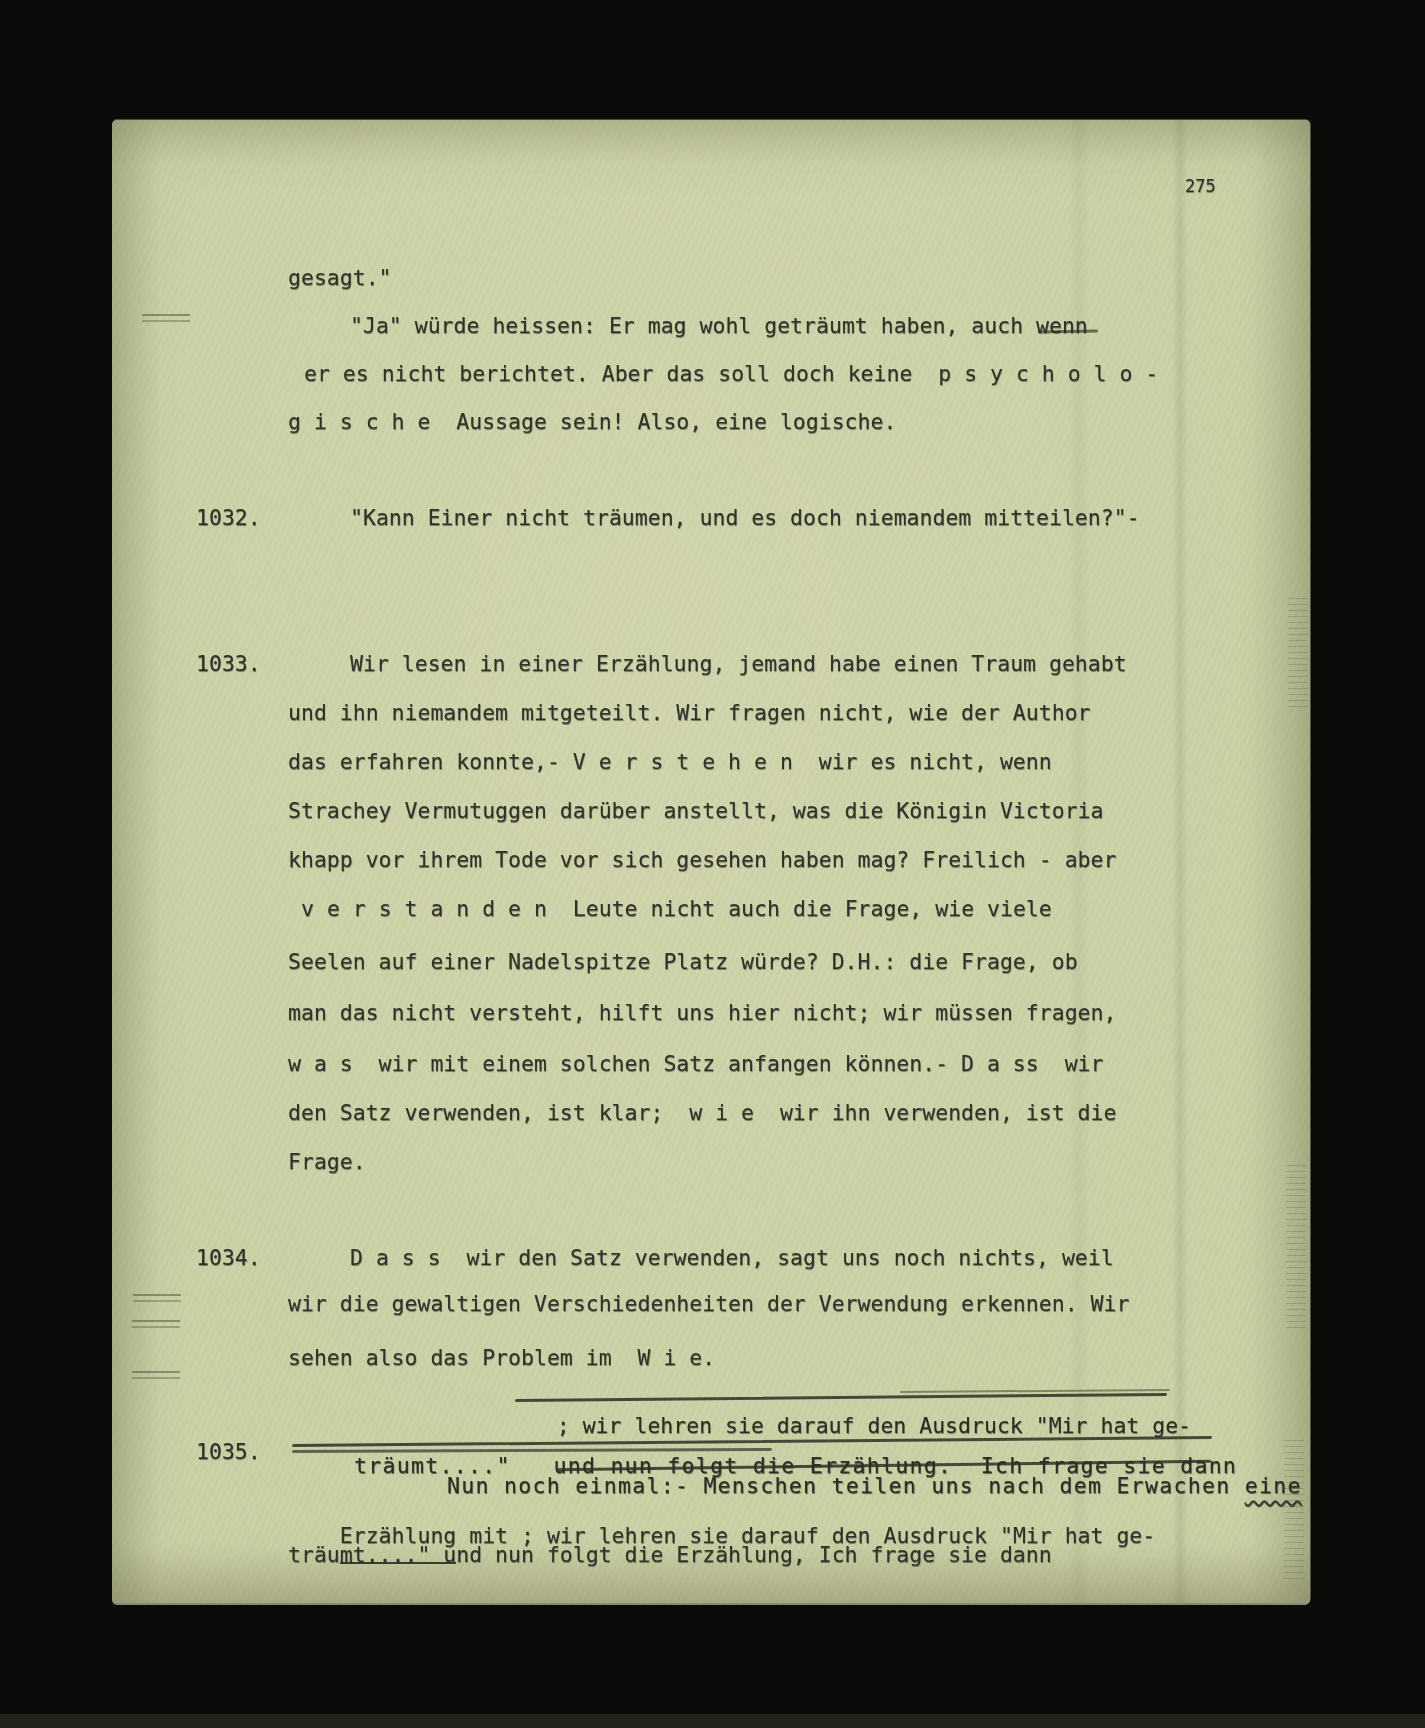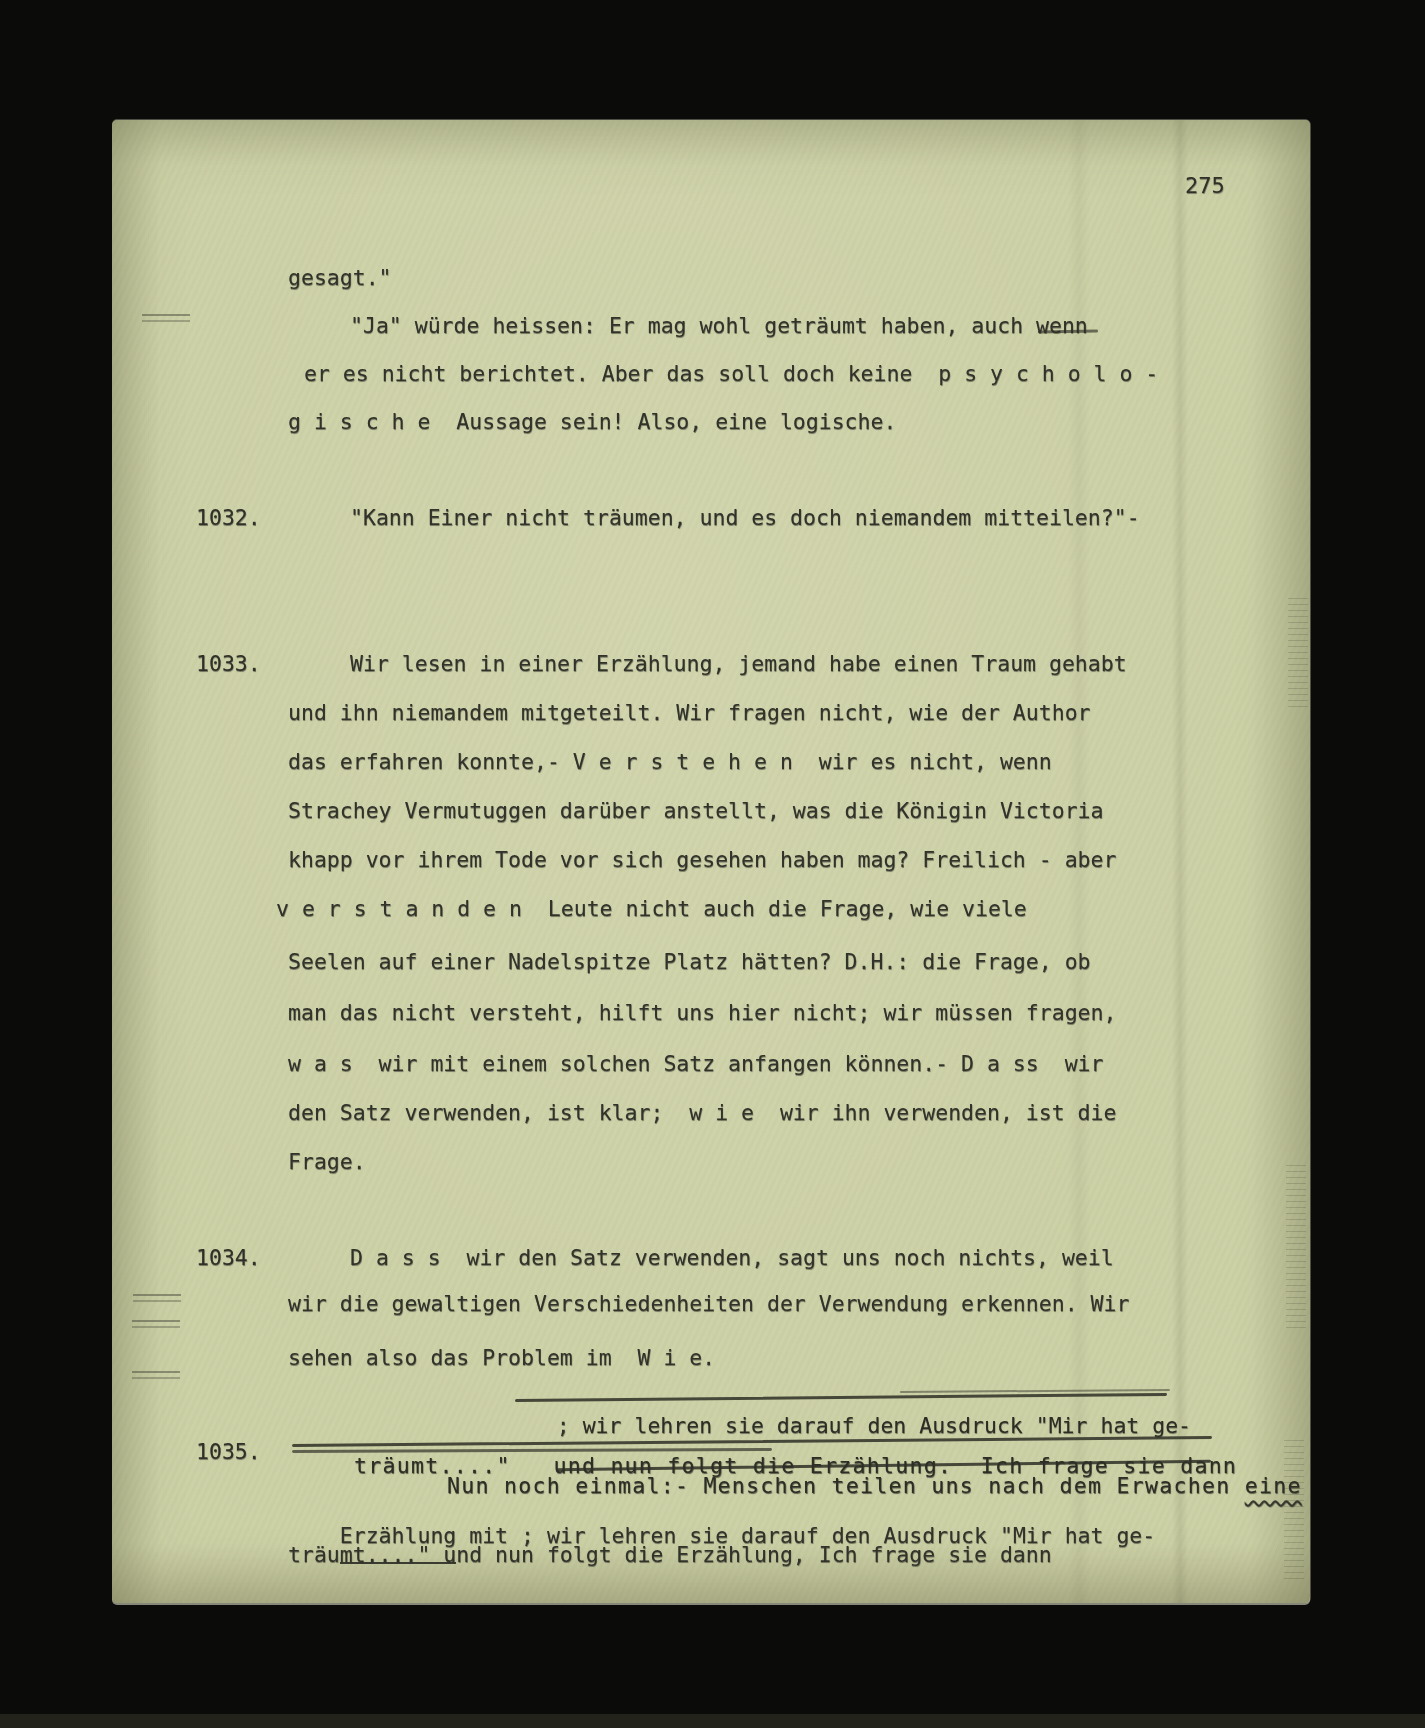--- a/index.html
+++ b/index.html
@@ -11,21 +11,21 @@
            radial-gradient(ellipse at 45% 35%, rgba(255,255,240,0.10), rgba(0,0,0,0) 65%),
            linear-gradient(to right, rgba(110,115,78,0.22), rgba(0,0,0,0) 4%, rgba(0,0,0,0) 95%, rgba(110,115,78,0.25)),
            linear-gradient(to bottom, rgba(110,115,78,0.16), rgba(0,0,0,0) 3%, rgba(0,0,0,0) 96%, rgba(125,125,88,0.28)),
            repeating-linear-gradient(115deg, rgba(255,255,255,0.02) 0 3px, rgba(90,95,60,0.025) 3px 6px);
          box-shadow: inset 0 0 70px rgba(85,90,55,0.30), 0 2px 0 rgba(240,241,215,0.55),
                      1px 0 0 rgba(235,236,210,0.30), 0 -1px 0 rgba(235,236,210,0.30);}
   .tline{position:absolute;white-space:pre;font-size:21.5px;line-height:30px;color:#31322a;
          text-shadow:0.4px 0.5px 0.7px rgba(43,44,36,0.55);}
   .rnum{position:absolute;white-space:pre;font-size:21.5px;line-height:30px;color:#2f3028;
         text-shadow:0.4px 0.5px 0.7px rgba(43,44,36,0.55);}
-  .pagenum{position:absolute;font-size:22px;color:#2f3028;line-height:28px;
+  .pagenum{position:absolute;font-size:17px;color:#2f3028;line-height:28px;
         text-shadow:0.4px 0.5px 0.8px rgba(43,44,36,0.5);}
   .overlap{letter-spacing:1.3px;color:#2c2d25;text-shadow:0.6px 0.6px 0.9px rgba(40,41,33,0.7);}
   .overtyped{color:#2c2d25;}
   .u-line{border-bottom:2px solid #3a3b31;padding-bottom:14px;}
   .wavy{text-decoration-line:underline;text-decoration-style:wavy;
         text-decoration-color:rgba(48,49,40,0.9);text-decoration-thickness:2px;text-underline-offset:7px;}
   .strike{position:absolute;height:3px;background:rgba(46,47,38,0.85);border-radius:2px;z-index:5;}
   .pmark{position:absolute;width:48px;height:9px;
          background:linear-gradient(to bottom, rgba(70,72,58,0.50) 0 2px, rgba(0,0,0,0) 2px 6px,
                     rgba(70,72,58,0.35) 6px 8px, rgba(0,0,0,0) 8px);}
@@ -63,22 +63,22 @@
   <div class="tline" style="left:288px;top:263px;">gesagt."</div>
   <div class="tline" style="left:350px;top:311px;">"Ja" würde heissen: Er mag wohl geträumt haben, auch wenn</div>
   <div class="tline" style="left:288px;top:359px;margin-left:16px;">er es nicht berichtet. Aber das soll doch keine  p s y c h o l o -</div>
   <div class="tline" style="left:288px;top:407px;">g i s c h e  Aussage sein! Also, eine logische.</div>
   <div class="tline" style="left:350px;top:503px;">"Kann Einer nicht träumen, und es doch niemandem mitteilen?"-</div>
   <div class="tline" style="left:350px;top:649px;">Wir lesen in einer Erzählung, jemand habe einen Traum gehabt</div>
   <div class="tline" style="left:288px;top:698px;">und ihn niemandem mitgeteilt. Wir fragen nicht, wie der Author</div>
   <div class="tline" style="left:288px;top:747px;">das erfahren konnte,- V e r s t e h e n  wir es nicht, wenn</div>
   <div class="tline" style="left:288px;top:796px;">Strachey Vermutuggen darüber anstellt, was die Königin Victoria</div>
   <div class="tline" style="left:288px;top:845px;">khapp vor ihrem Tode vor sich gesehen haben mag? Freilich - aber</div>
-  <div class="tline" style="left:276px;top:894px;">v e r s t a n d e n  Leute nicht auch die Frage, wie viele</div>
-  <div class="tline" style="left:288px;top:947px;">Seelen auf einer Nadelspitze Platz hätten? D.H.: die Frage, ob</div>
+  <div class="tline" style="left:301px;top:894px;">v e r s t a n d e n  Leute nicht auch die Frage, wie viele</div>
+  <div class="tline" style="left:288px;top:947px;">Seelen auf einer Nadelspitze Platz würde? D.H.: die Frage, ob</div>
   <div class="tline" style="left:288px;top:998px;">man das nicht versteht, hilft uns hier nicht; wir müssen fragen,</div>
   <div class="tline" style="left:288px;top:1049px;">w a s  wir mit einem solchen Satz anfangen können.- D a ss  wir</div>
   <div class="tline" style="left:288px;top:1098px;">den Satz verwenden, ist klar;  w i e  wir ihn verwenden, ist die</div>
   <div class="tline" style="left:288px;top:1147px;">Frage.</div>
   <div class="tline" style="left:350px;top:1243px;">D a s s  wir den Satz verwenden, sagt uns noch nichts, weil</div>
   <div class="tline" style="left:288px;top:1289px;">wir die gewaltigen Verschiedenheiten der Verwendung erkennen. Wir</div>
   <div class="tline" style="left:288px;top:1343px;">sehen also das Problem im  W i e.</div>
 
   <div class="tline" style="left:505px;top:1381px;">
     <span>; </span><span class="overtyped">wir lehren sie darauf den Ausdruck "Mir hat ge-</span>

